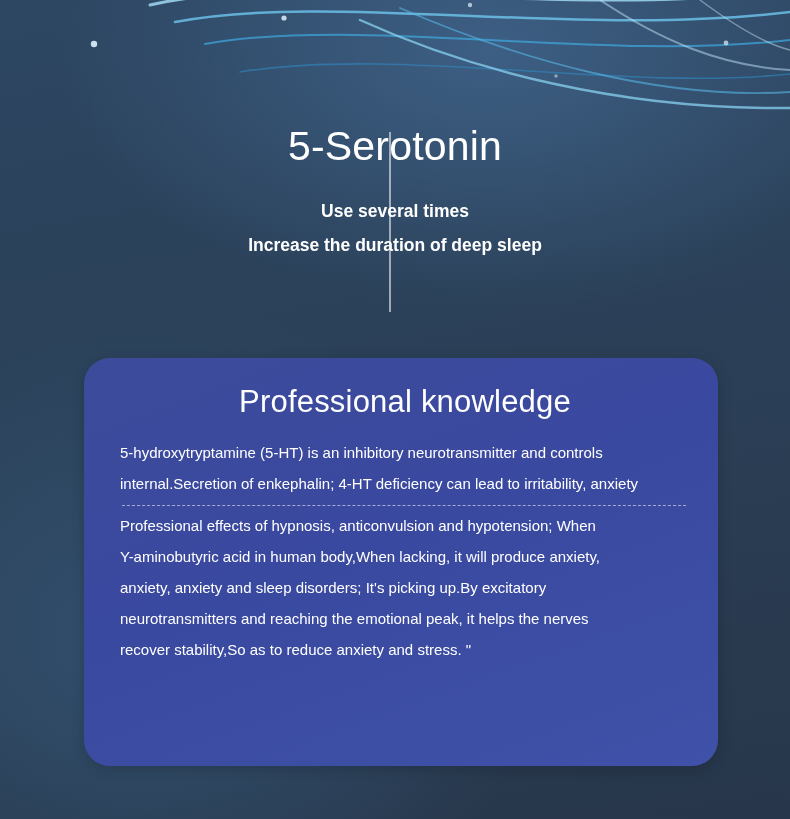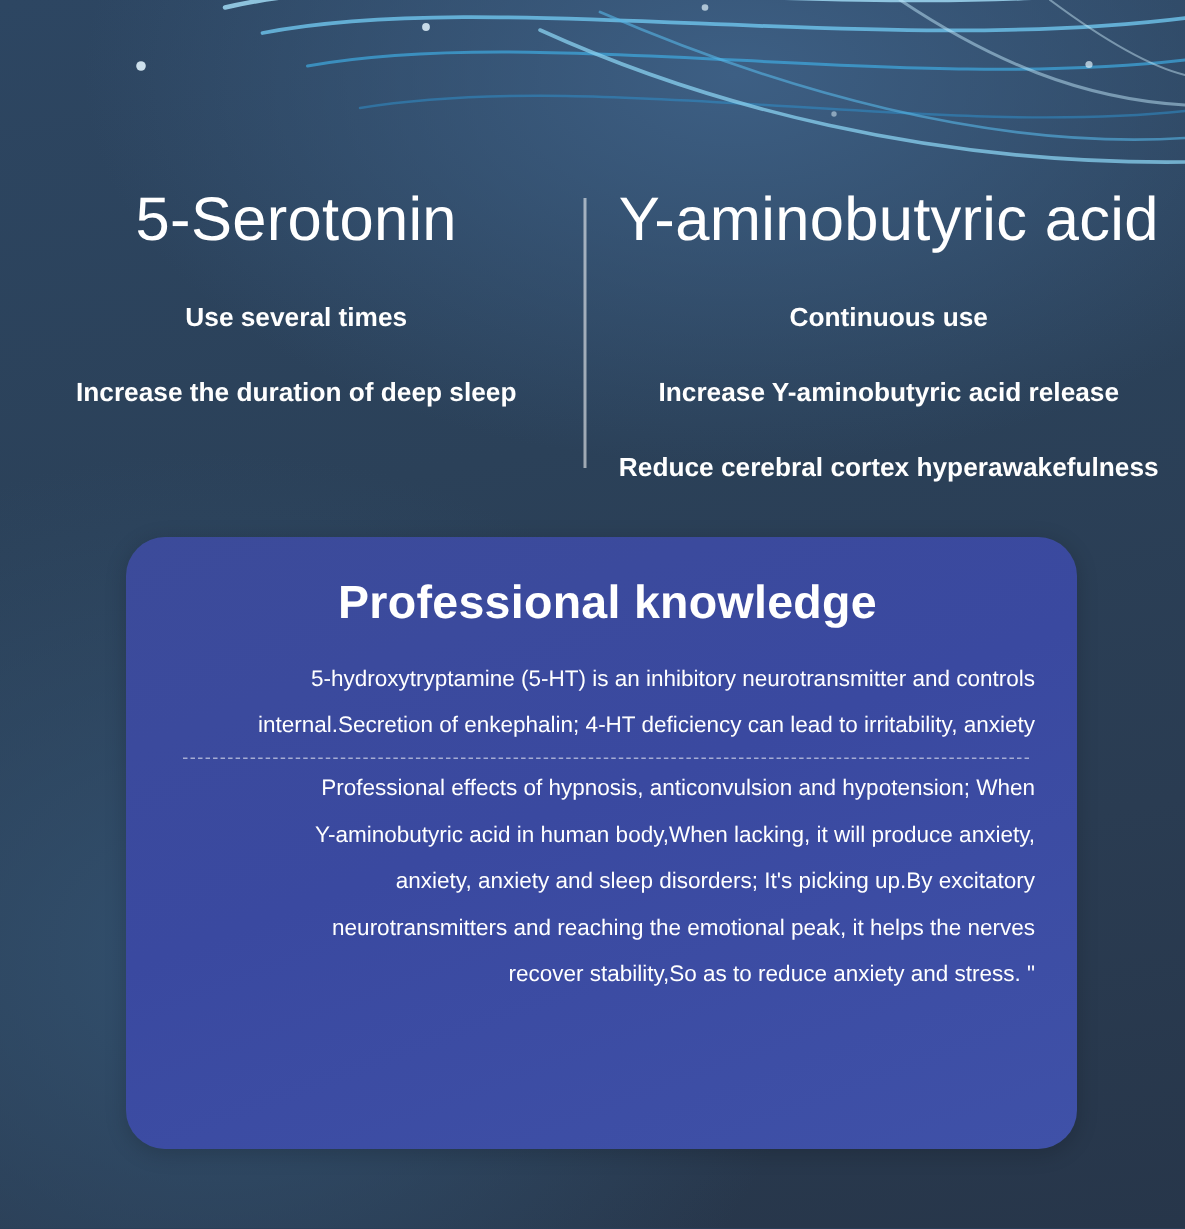--- a/index.html
+++ b/index.html
@@ -58,21 +58,21 @@
     font-weight: 400;
     color: #ffffff;
     letter-spacing: 0.2px;
     line-height: 1.18;
     margin-bottom: 30px;
     white-space: nowrap;
   }
   .col-lines {
     display: flex;
     flex-direction: column;
-    gap: 26px;
+    gap: 10px;
     justify-content: flex-end;
   }
   .col-line {
     font-size: 17.5px;
     font-weight: 600;
     color: #ffffff;
     line-height: 1.35;
     white-space: nowrap;
   }
 
@@ -83,30 +83,29 @@
     top: 358px;
     width: 634px;
     height: 408px;
     border-radius: 26px;
     background: linear-gradient(160deg, #3c4b9a 0%, #3a49a0 45%, #3f51a8 100%);
     box-shadow: 0 3px 14px rgba(0,0,0,0.18);
     padding: 26px 28px 20px 36px;
   }
   #knowledge-title {
     font-size: 31px;
-    font-weight: 700;
+    font-weight: 400;
     color: #ffffff;
     text-align: center;
     margin-bottom: 17px;
     letter-spacing: 0.2px;
   }
   .para {
     display: flex;
     flex-direction: column;
-    text-align: right;
   }
   .para-line {
     font-size: 15px;
     font-weight: 400;
     color: #ffffff;
     line-height: 31px;
     white-space: nowrap;
   }
   #dashed-sep {
     margin: 6px 4px 4px 2px;
@@ -140,28 +139,20 @@
 </div>
 
 <div id="top-section">
   <div class="col left">
     <div class="col-title">5-Serotonin</div>
     <div class="col-lines">
       <div class="col-line">Use several times</div>
       <div class="col-line">Increase the duration of deep sleep</div>
     </div>
   </div>
-  <div class="col right">
-    <div class="col-title">Y-aminobutyric acid</div>
-    <div class="col-lines">
-      <div class="col-line">Continuous use</div>
-      <div class="col-line">Increase Y-aminobutyric acid release</div>
-      <div class="col-line">Reduce cerebral cortex hyperawakefulness</div>
-    </div>
-  </div>
 </div>
 
 <div id="divider"></div>
 
 <div id="knowledge-card">
   <div id="knowledge-title">Professional knowledge</div>
 
   <div class="para">
     <div class="para-line">5-hydroxytryptamine (5-HT) is an inhibitory neurotransmitter and controls</div>
     <div class="para-line">internal.Secretion of enkephalin; 4-HT deficiency can lead to irritability, anxiety</div>

